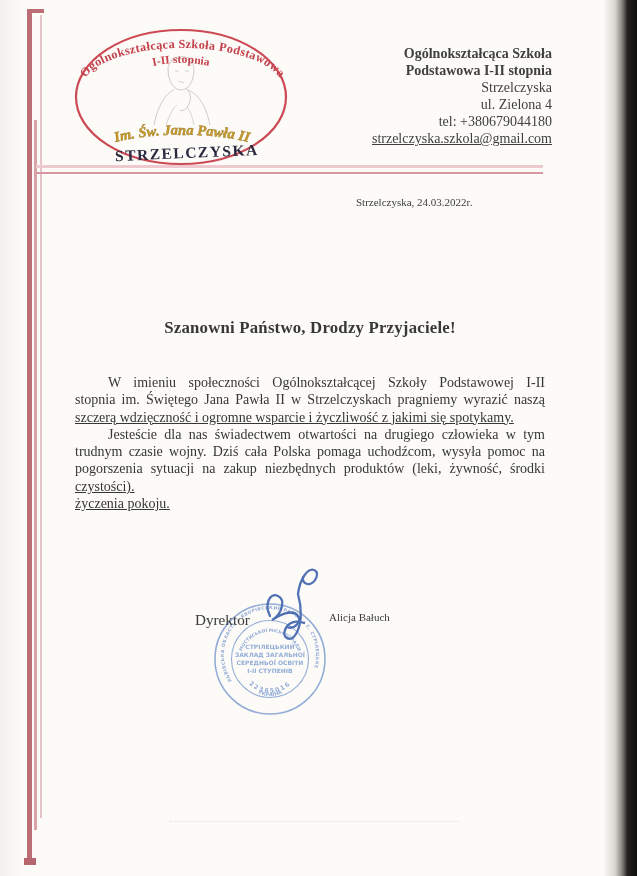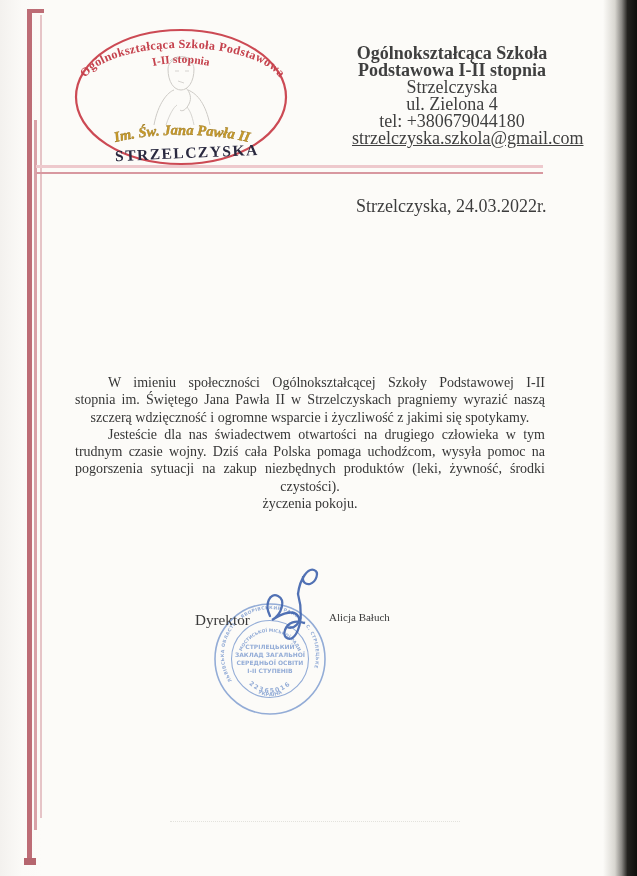--- a/index.html
+++ b/index.html
@@ -15,32 +15,32 @@
   .scan-hook{position:absolute;left:27px;top:9px;width:17px;height:4px;background:#bd6d76;}
   .scan-foot{position:absolute;left:24px;top:858px;width:12px;height:7px;background:#b5666e;}
   .scan-l2{position:absolute;left:34px;top:120px;width:3px;height:710px;background:#d9a2a8;}
   .scan-l3{position:absolute;left:40px;top:15px;width:2px;height:803px;background:#e6c4c7;}
   .rule-light{position:absolute;left:36px;top:165px;width:507px;height:3px;background:#eec9cd;}
   .rule-dark{position:absolute;left:36px;top:172px;width:507px;height:2px;background:#d898a0;}
   .dotted-artifact{position:absolute;left:170px;top:821px;width:290px;height:0;
     border-top:1px dotted #d9d8d3;opacity:.7;}
   
   #seal-svg{position:absolute;left:69px;top:27px;}
-  .addr{position:absolute;left:352px;top:45px;width:200px;text-align:center;
-    font-size:18px;line-height:17px;color:#3f3f3f;}
+  .addr{position:absolute;left:352px;top:45px;width:200px;text-align:right;
+    font-size:14px;line-height:17px;color:#3f3f3f;}
   .addr .b{font-weight:bold;}
   .addr .email{text-decoration:underline;}
   
-  .dateline{position:absolute;left:356px;top:196px;font-size:18px;color:#3d3d3d;}
+  .dateline{position:absolute;left:356px;top:196px;font-size:11px;color:#3d3d3d;}
   .salutation{position:absolute;left:72px;top:318px;width:476px;text-align:center;
     font-weight:bold;font-size:16.8px;color:#383838;letter-spacing:.2px;}
   .body-text{position:absolute;left:75px;top:374px;width:470px;font-size:14px;color:#363636;}
   .bl{height:17.3px;line-height:17.3px;overflow:hidden;white-space:nowrap;}
   .bl.j{text-align:justify;text-align-last:justify;white-space:normal;}
-  .bl.l{text-align:center;}
+  .bl.l{text-align:left;text-decoration:underline;}
   .bl.ind{text-indent:33px;}
   
   .sig-role{position:absolute;left:195px;top:611px;font-size:15.2px;color:#3a3a3a;}
   .sig-name{position:absolute;left:329px;top:611px;font-size:11px;color:#3a3a3a;}
   #stamp-svg{position:absolute;left:212px;top:601px;opacity:.92;}
   #sig-svg{position:absolute;left:256px;top:564px;}
   .stamp-txt{font-family:"DejaVu Sans","Liberation Sans",sans-serif;fill:#8ba6d4;font-weight:600;}
   .seal-red-txt{fill:#c5424d;font-weight:bold;font-family:"Liberation Serif","DejaVu Serif",serif;}
 </style>
 </head>
@@ -92,20 +92,21 @@
     <div class="b">Ogólnokształcąca Szkoła</div>
     <div class="b">Podstawowa I-II stopnia</div>
     <div>Strzelczyska</div>
     <div>ul. Zielona 4</div>
     <div>tel: +380679044180</div>
     <div class="email">strzelczyska.szkola@gmail.com</div>
   </div>
 
   <div class="dateline">Strzelczyska, 24.03.2022r.</div>
 
+  <div class="salutation">Szanowni Państwo, Drodzy Przyjaciele!</div>
 
   <div class="body-text">
     <div class="bl j ind">W imieniu społeczności Ogólnokształcącej Szkoły Podstawowej I-II</div>
     <div class="bl j">stopnia im. Świętego Jana Pawła II w Strzelczyskach pragniemy wyrazić naszą</div>
     <div class="bl l">szczerą wdzięczność i ogromne wsparcie i życzliwość z jakimi się spotykamy.</div>
     <div class="bl j ind">Jesteście dla nas świadectwem otwartości na drugiego człowieka w tym</div>
     <div class="bl j">trudnym czasie wojny. Dziś cała Polska pomaga uchodźcom, wysyła pomoc na</div>
     <div class="bl j">pogorszenia sytuacji na zakup niezbędnych produktów (leki, żywność, środki</div>
     <div class="bl l">czystości).</div>
     <div class="bl l">życzenia pokoju.</div>

